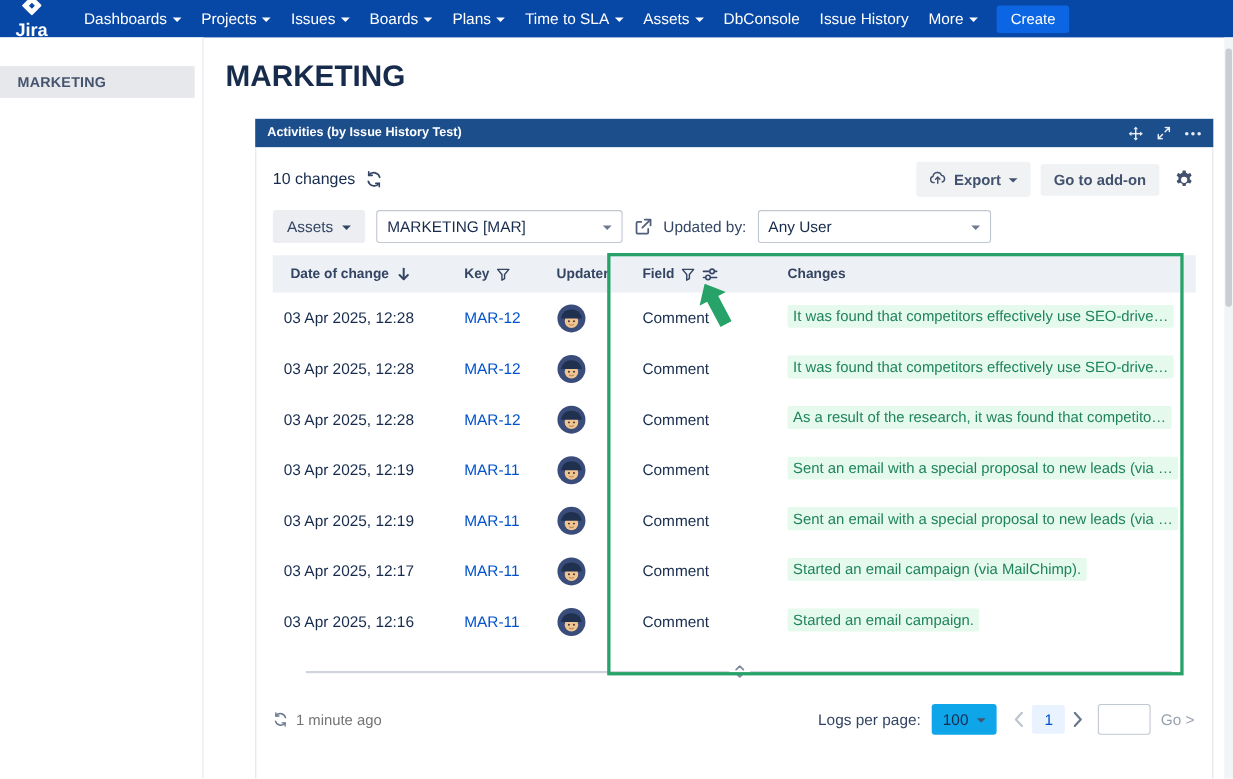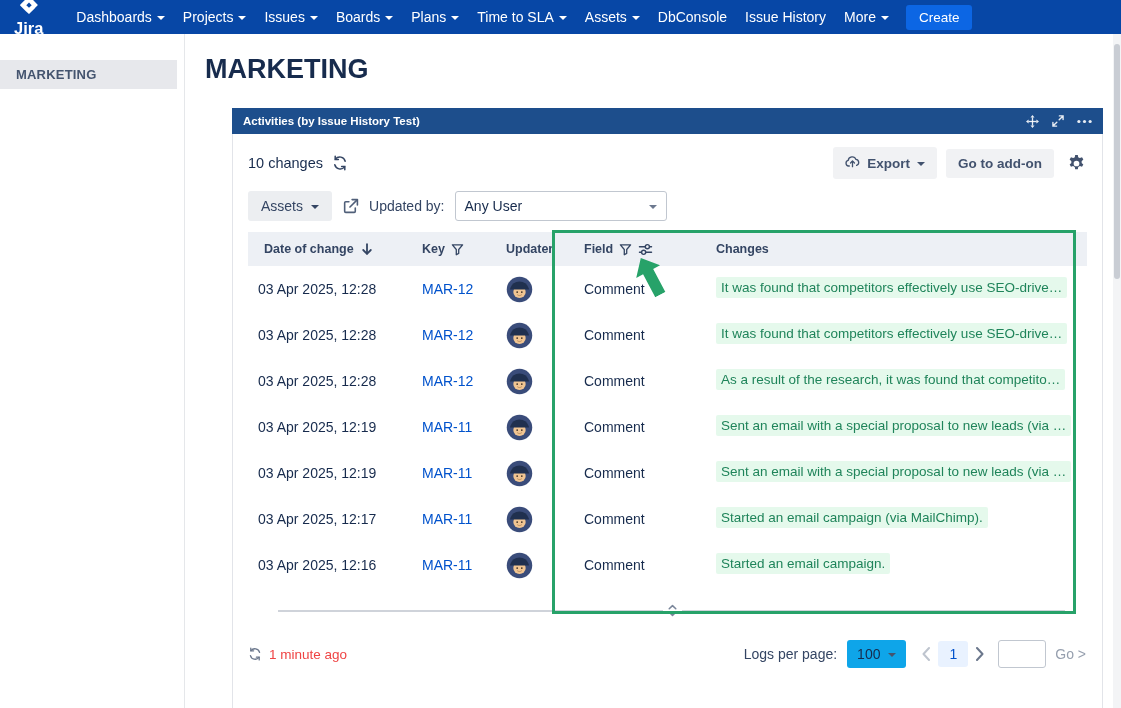--- a/index.html
+++ b/index.html
@@ -99,21 +99,21 @@
     font-size:13.5px; padding:3px 5px; border-radius:2px;
     white-space:nowrap; overflow:hidden; text-overflow:ellipsis;
   }
 
   
   .resize-line { position:relative; margin:22px 37px 0 45px; border-top:2px solid #cfd3da; }
   .resize-handle { position:absolute; left:calc(50% - 9px); top:-9px; background:#fff; padding:0 2px; cursor:row-resize; }
 
   
   .pfooter { display:flex; align-items:center; margin-top:28px; padding:0 16px 0 15px; }
-  .refresh-ago { display:flex; align-items:center; gap:7px; color:#ef4444; font-size:13.5px; }
+  .refresh-ago { display:flex; align-items:center; gap:7px; color:#737373; font-size:13.5px; }
   .pfooter .spacer { flex:1; }
   .lpp-label { font-size:14px; color:#344563; margin-right:10px; }
   .lpp-select { display:flex; align-items:center; gap:8px; background:#0ea5e9; border-radius:3px; padding:6px 10px; font-size:14px; color:#172B4D; }
   .pg-prev { color:#BEC4CE; margin:0 8px 0 16px; display:flex; align-items:center; }
   .pg-next { color:#6B778C; margin:0 14px 0 8px; display:flex; align-items:center; }
   .pg-current { background:#E9F2FF; color:var(--link,#0052CC); border-radius:3px; padding:5px 11px; font-size:14px; }
   .goto-input { width:48px; height:28px; border:1px solid #c1c7d0; border-radius:3px; font:inherit; padding:0 6px; }
   .go-label { color:#97A0AF; font-size:14px; margin-left:9px; white-space:nowrap; }
 
   
@@ -246,20 +246,24 @@
               <path fill-rule="evenodd" d="M8.6 1h2.8l.4 2.3a6.9 6.9 0 0 1 1.8 1l2.2-.8 1.4 2.4-1.8 1.6a7 7 0 0 1 0 2l1.8 1.6-1.4 2.4-2.2-.8a6.9 6.9 0 0 1-1.8 1l-.4 2.3H8.6l-.4-2.3a6.9 6.9 0 0 1-1.8-1l-2.2.8-1.4-2.4 1.8-1.6a7 7 0 0 1 0-2L2.8 5.9l1.4-2.4 2.2.8a6.9 6.9 0 0 1 1.8-1zM10 13a3 3 0 1 0 0-6 3 3 0 0 0 0 6z"></path>
             </svg>
           </span>
         </div>
 
         <div class="filters">
           <button class="btn-scope">
             <span>Assets</span>
             <span class="caret"></span>
           </button>
+          <div class="select sel-project">
+            <span>MARKETING [MAR]</span>
+            <span class="caret"></span>
+          </div>
           <span class="ext-link">
             <svg width="17" height="17" viewBox="0 0 16 16" fill="none" stroke="currentColor" stroke-width="1.5" stroke-linecap="round" stroke-linejoin="round">
               <path d="M6.5 3.5h-3a1 1 0 0 0-1 1v8a1 1 0 0 0 1 1h8a1 1 0 0 0 1-1v-3"></path>
               <path d="M9.5 1.5h5v5"></path>
                 <path d="M14 2 7.5 8.5"></path>
             </svg>
           </span>
           <span class="flt-label">Updated by:</span>
           <div class="select sel-user">
             <span>Any User</span>

